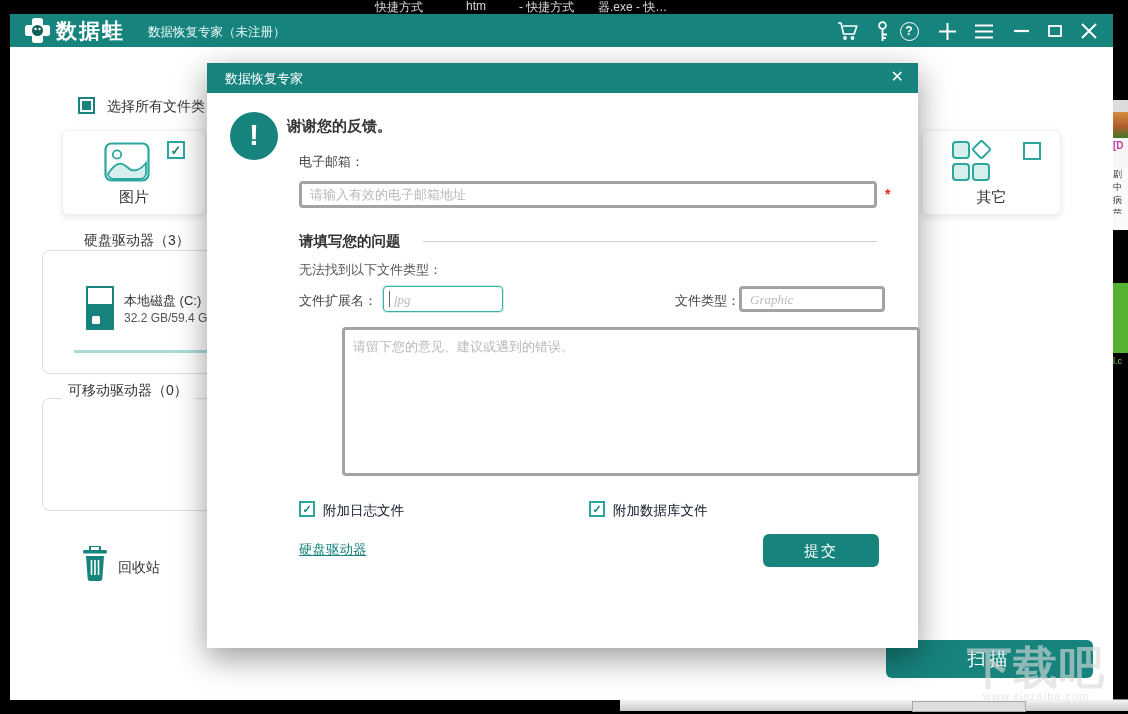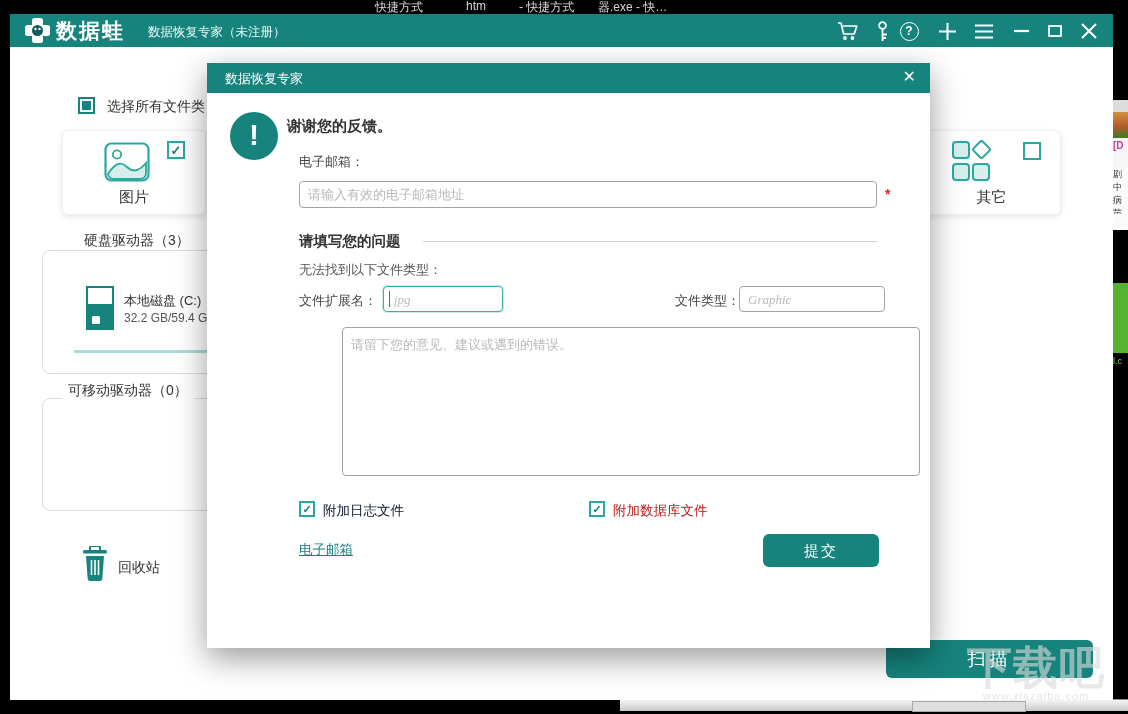--- a/index.html
+++ b/index.html
@@ -27,27 +27,27 @@
   .card{position:absolute;width:142px;height:83px;background:#fff;border:1px solid #f0f0f0;border-radius:6px;
         box-shadow:0 2px 6px rgba(0,0,0,0.10);}
   .card-label{position:absolute;left:0;bottom:7px;width:100%;text-align:center;font-size:15px;color:#333;}
   .cb{width:18px;height:18px;border:2px solid #2AA79F;background:#fff;box-sizing:border-box;
       display:flex;align-items:center;justify-content:center;font-size:13px;font-weight:bold;color:#17837D;}
   .groupbox{position:absolute;border:1px solid #ddd;border-radius:8px;background:transparent;}
   .legend{position:absolute;background:#fff;padding:0 6px;font-size:14px;color:#333;white-space:nowrap;}
   .teal-btn{background:#17837D;color:#fff;border-radius:6px;text-align:center;cursor:pointer;}
   
   .dialog{position:absolute;left:207px;top:63px;width:711px;height:585px;background:#fff;
-          box-shadow:0 10px 30px rgba(0,0,0,0.40);z-index:5;padding-left:12px;}
+          box-shadow:0 10px 30px rgba(0,0,0,0.40);z-index:5;}
   .dlg-header{position:absolute;left:0;top:0;width:100%;height:30px;background:#17837D;}
   .dlg-title{position:absolute;left:18px;top:7px;color:#fff;font-size:13px;}
   .dlg-close{position:absolute;right:14px;top:4px;color:#fff;font-size:16px;cursor:pointer;}
   .alert-circle{position:absolute;left:23px;top:49px;width:48px;height:48px;border-radius:50%;background:#17837D;
                 color:#fff;font-size:30px;font-weight:bold;text-align:center;line-height:46px;}
-  .fld{position:absolute;box-sizing:border-box;border:1px solid #a3a3a3;border-radius:4px;font-size:13px;color:#333;
+  .fld{position:absolute;box-sizing:border-box;border:3px solid #a3a3a3;border-radius:4px;font-size:13px;color:#333;
        padding:0 8px;background:#fff;outline:none;font-family:"Liberation Sans",sans-serif;}
   .fld::placeholder{color:#b9b9b9;opacity:1;}
   .fld-italic::placeholder{font-style:italic;font-family:"Liberation Serif",serif;color:#b9b9b9;}
   .fld-focus{border:1px solid #35B2AA;box-shadow:0 0 0 1px rgba(53,178,170,0.25);}
   textarea.fld{padding:8px;resize:none;margin-left:43px;}
   .dlg-lbl{position:absolute;font-size:13px;color:#444;white-space:nowrap;}
   .dlg-cb{position:absolute;width:16px;height:16px;border:2px solid #2AA79F;box-sizing:border-box;background:#fff;
           display:flex;align-items:center;justify-content:center;font-size:11px;font-weight:bold;color:#17837D;cursor:pointer;}
   .link{position:absolute;font-size:13.5px;color:#17837D;text-decoration:underline;cursor:pointer;}
   
@@ -222,23 +222,23 @@
     <textarea class="fld" style="left: 92px; top: 264px; width: 578px; height: 149px; position: absolute;" placeholder="请留下您的意见、建议或遇到的错误。"></textarea>
 
     <div class="dlg-cb" style="left:92px;top:438px">
       <span>✓</span>
     </div>
     <span class="dlg-lbl" style="left:116px;top:439px;font-size:13.5px;color:#0f172a">附加日志文件</span>
 
     <div class="dlg-cb" style="left:382px;top:438px">
       <span>✓</span>
     </div>
-    <span class="dlg-lbl" style="left:406px;top:439px;font-size:13.5px;color:#b91c1c">附加数据库文件</span>
-
-    <span class="link" style="left:92px;top:478px">电子邮箱</span>
+    <span class="dlg-lbl" style="left:406px;top:439px;font-size:13.5px;color:#0f172a">附加数据库文件</span>
+
+    <span class="link" style="left:92px;top:478px">硬盘驱动器</span>
     <div class="teal-btn abs" style="left:556px;top:471px;width:116px;height:33px;line-height:33px;font-size:15px;letter-spacing:2px">提交</div>
   </div>
 
   <div class="watermark">
     <div class="wm-logo">下载吧</div>
     <div class="wm-url">www.xiazaiba.com</div>
   </div>
 
 </div>
 

